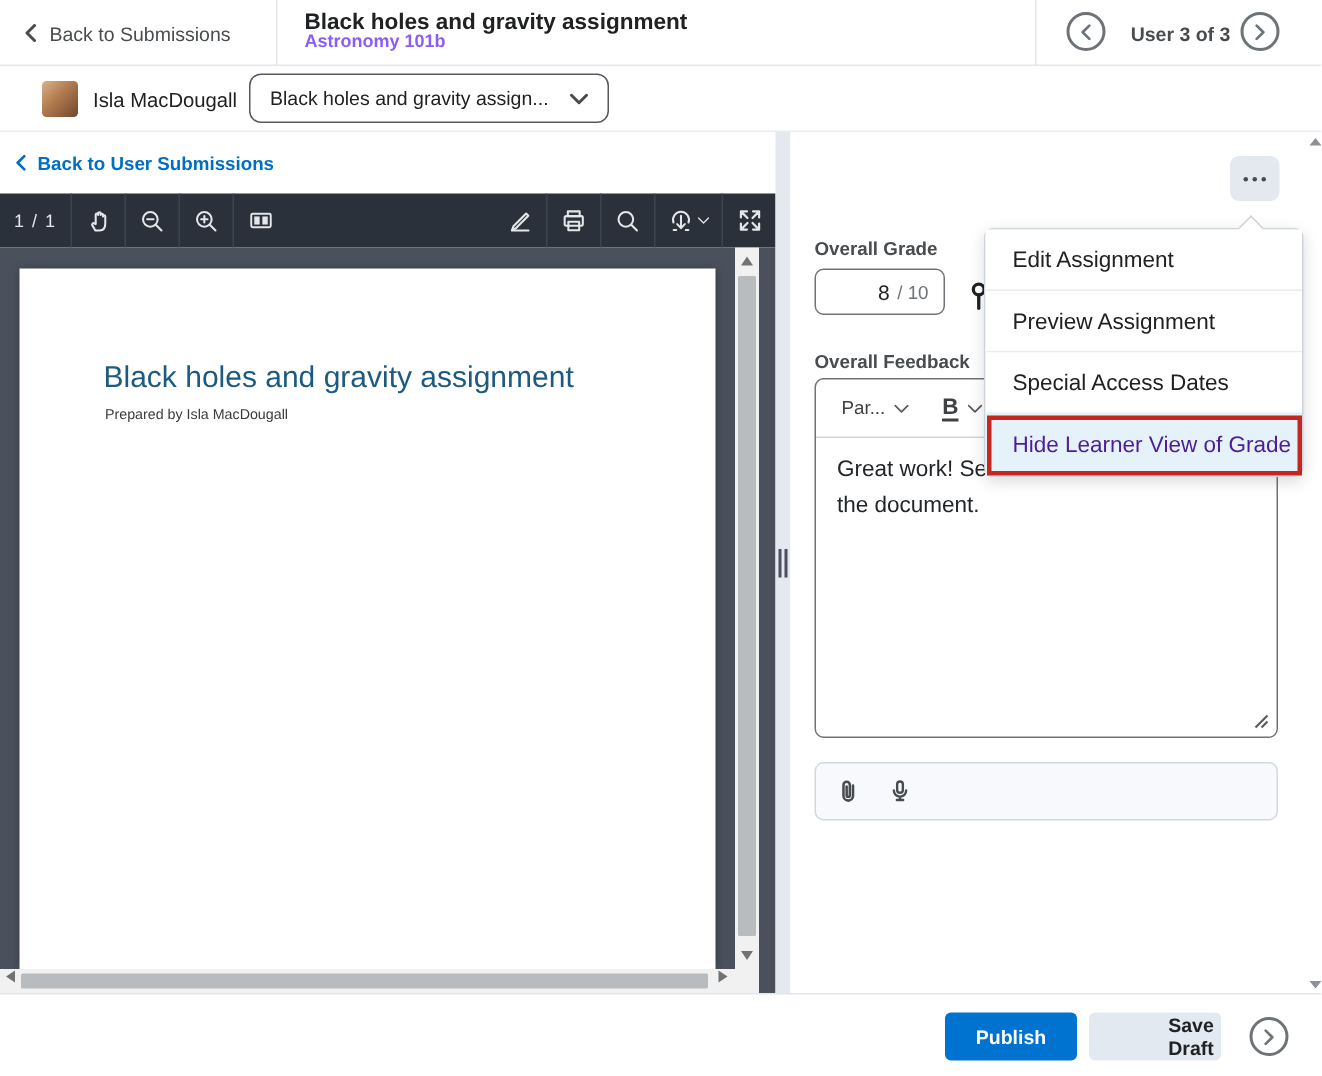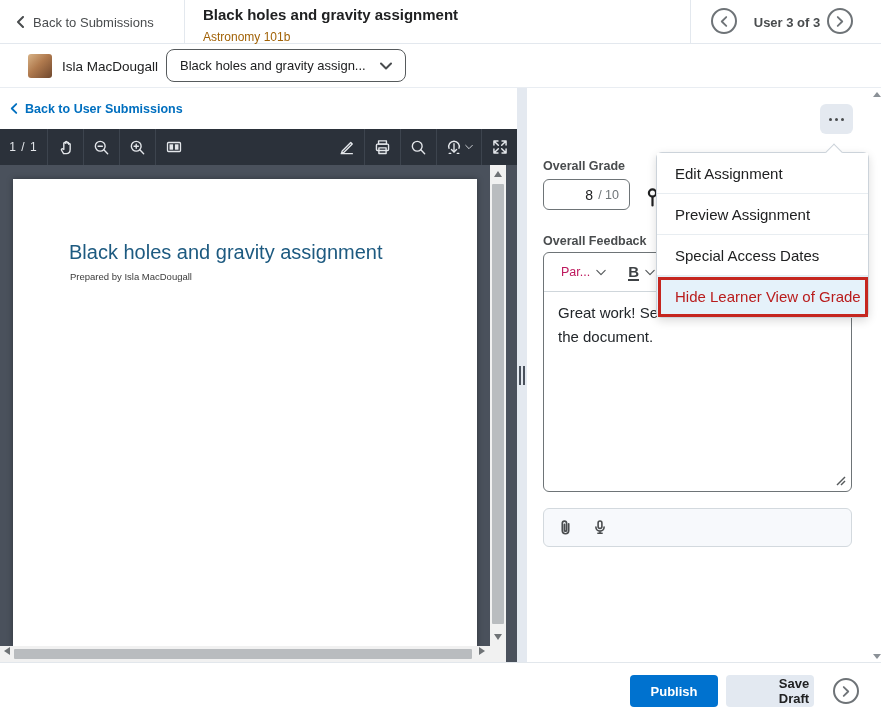--- a/index.html
+++ b/index.html
@@ -8,21 +8,21 @@
   #app { position:relative; width:881px; height:717px; background:#fff; overflow:hidden; }
   .abs { position:absolute; }
 
   
   .hdr1 { left:0; top:0; width:881px; height:44px; background:#fff; border-bottom:1px solid #e3e8ee; }
   .back-subs { left:16px; top:0; height:44px; display:flex; align-items:center; gap:8px; color:#494c4e; font-size:13px; cursor:pointer; }
   .vdiv { width:1px; background:#e3e8ee; }
   .hdr1-div1 { left:184px; top:0; height:44px; }
   .hdr1-div2 { left:690px; top:0; height:44px; }
   .hdr-title { left:203px; top:6px; font-size:15px; font-weight:bold; color:#202122; }
-  .hdr-sub { left:203px; top:30px; font-size:12px; font-weight:normal; color:#a16207; }
+  .hdr-sub { left:203px; top:20px; font-size:12px; font-weight:bold; color:#8b5cf6; }
   .circle-btn { width:26px; height:26px; border:2px solid #6e7377; border-radius:50%; display:flex; align-items:center; justify-content:center; background:#fff; cursor:pointer; }
   .nav-prev { left:711px; top:8px; }
   .nav-next { left:827px; top:8px; }
   .user-pos { left:749px; top:0; height:44px; width:76px; display:flex; align-items:center; justify-content:center; font-size:13px; font-weight:bold; color:#494c4e; }
 
   
   .hdr2 { left:0; top:44px; width:881px; height:44px; background:#fff; border-bottom:1px solid #e9edf2; }
   .avatar { left:28px; top:54px; width:24px; height:24px; border-radius:3px;
             background:linear-gradient(135deg,#d8b387 0%,#b07a4e 45%,#6f472d 100%); }
   .student-name { left:62px; top:44px; height:44px; display:flex; align-items:center; font-size:13.5px; color:#202122; }
@@ -75,40 +75,40 @@
   .og-label { left:543px; top:159px; }
   .grade-input { left:543px; top:179px; width:87px; height:31px; border:1px solid #6e7477; border-radius:6px; background:#fff;
                  display:flex; align-items:center; justify-content:flex-end; padding-right:10px; gap:5px; }
   .grade-val { font-size:14px; color:#202122; }
   .grade-den { font-size:12.5px; color:#6e7477; }
   .scheme-ic { left:646px; top:188px; }
 
   .of-label { left:543px; top:234px; }
   .editor { left:543px; top:252px; width:309px; height:240px; border:1px solid #6e7477; border-radius:6px; background:#fff; }
   .ed-toolbar { position:absolute; left:0; top:0; width:100%; height:39px; display:flex; align-items:center; padding-left:17px; gap:6px; border-bottom:1px solid #cfd6db; }
-  .ed-par { font-size:12.5px; color:#be185d; cursor:pointer; }
+  .ed-par { font-size:12.5px; color:#404040; cursor:pointer; }
   .ed-bold { font-size:15px; font-weight:bold; color:#3e4245; border-bottom:2px solid #3e4245; line-height:15px; margin-left:16px; cursor:pointer; }
   .ed-chev { stroke:#565a5c; fill:none; stroke-width:1.4; stroke-linecap:round; stroke-linejoin:round; cursor:pointer; }
   .ed-body { position:absolute; left:14px; top:48px; font-size:15px; color:#22262a; line-height:24px; }
   .resize-h { position:absolute; right:5px; bottom:5px; }
 
   .attach-bar { left:543px; top:508px; width:309px; height:39px; background:#f7f9fc; border:1px solid #d3d9de; border-radius:6px;
                 display:flex; align-items:center; padding-left:13px; gap:18px; }
   .att-ic { stroke:#494c4e; fill:none; stroke-width:1.6; stroke-linecap:round; stroke-linejoin:round; cursor:pointer; }
 
   
   .menu { left:656px; top:152px; width:213px; background:#fff; border:1px solid #ccd3da; border-radius:6px;
           box-shadow:0 3px 10px rgba(0,0,0,.14); z-index:20; }
   .menu-notch { position:absolute; left:171px; top:-7px; width:12px; height:12px; background:#fff;
                 border-left:1px solid #ccd3da; border-top:1px solid #ccd3da; transform:rotate(45deg); }
   .menu-item { height:41px; display:flex; align-items:center; padding-left:18px; font-size:15px; color:#202122;
                border-bottom:1px solid #e8edf1; cursor:pointer; background:#fff; }
   .menu-item:first-child { border-radius:6px 6px 0 0; }
   .menu-item:last-child { border-bottom:none; border-radius:0 0 6px 6px; }
-  .menu-item.hl { background:#e5f2fa; color:#b91c1c; }
+  .menu-item.hl { background:#e5f2fa; color:#4c1d95; }
   .red-box { position:absolute; left:1px; top:124px; width:210px; height:40px; border:3px solid #c5261f; pointer-events:none; z-index:22; }
 
   
   .footer { left:0; top:662px; width:881px; height:55px; background:#fff; border-top:1px solid #e2e7ec; }
   .btn { position:absolute; top:675px; height:32px; border:none; border-radius:4px; font-family:inherit;
          font-size:13px; font-weight:bold; cursor:pointer; }
   .btn-publish { left:630px; width:88px; background:#0072cf; color:#fff; }
   .btn-save { left:726px; width:88px; background:#e3e9f1; color:#202122;padding-left:48px; }
   .foot-next { left:833px; top:678px; }
   .chev { stroke:#6e7377; fill:none; stroke-width:2; stroke-linecap:round; stroke-linejoin:round; }

